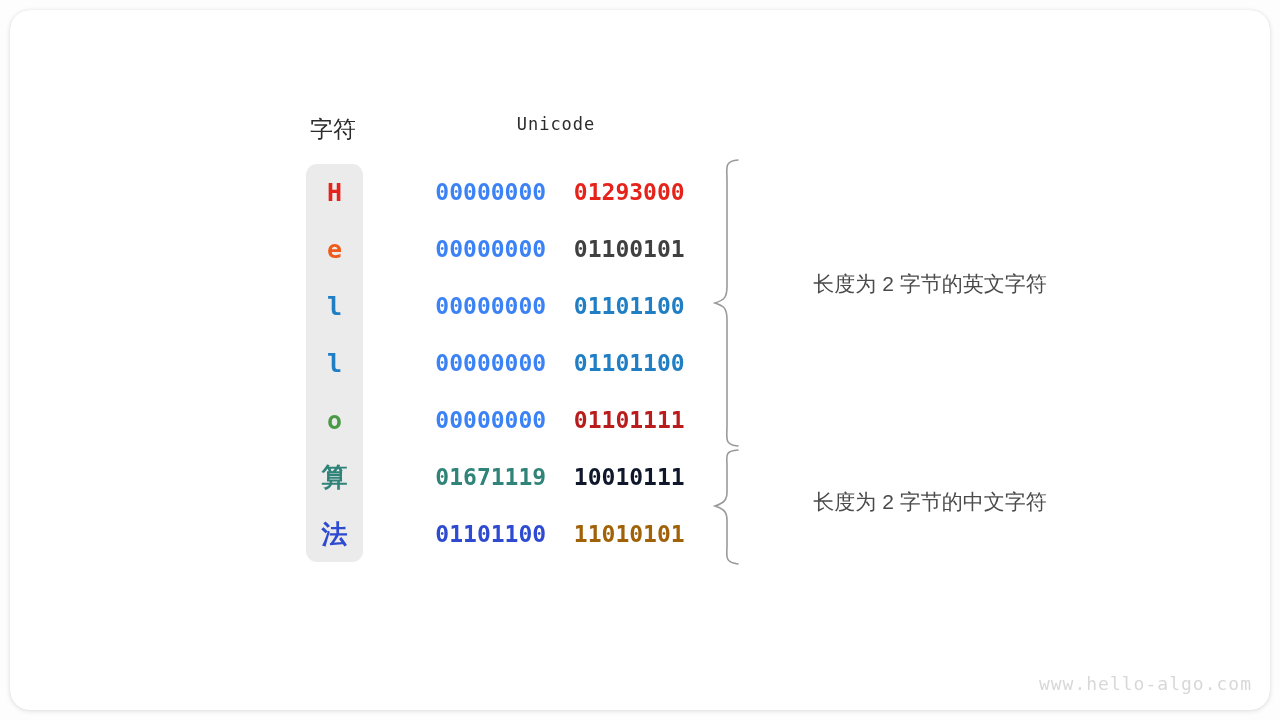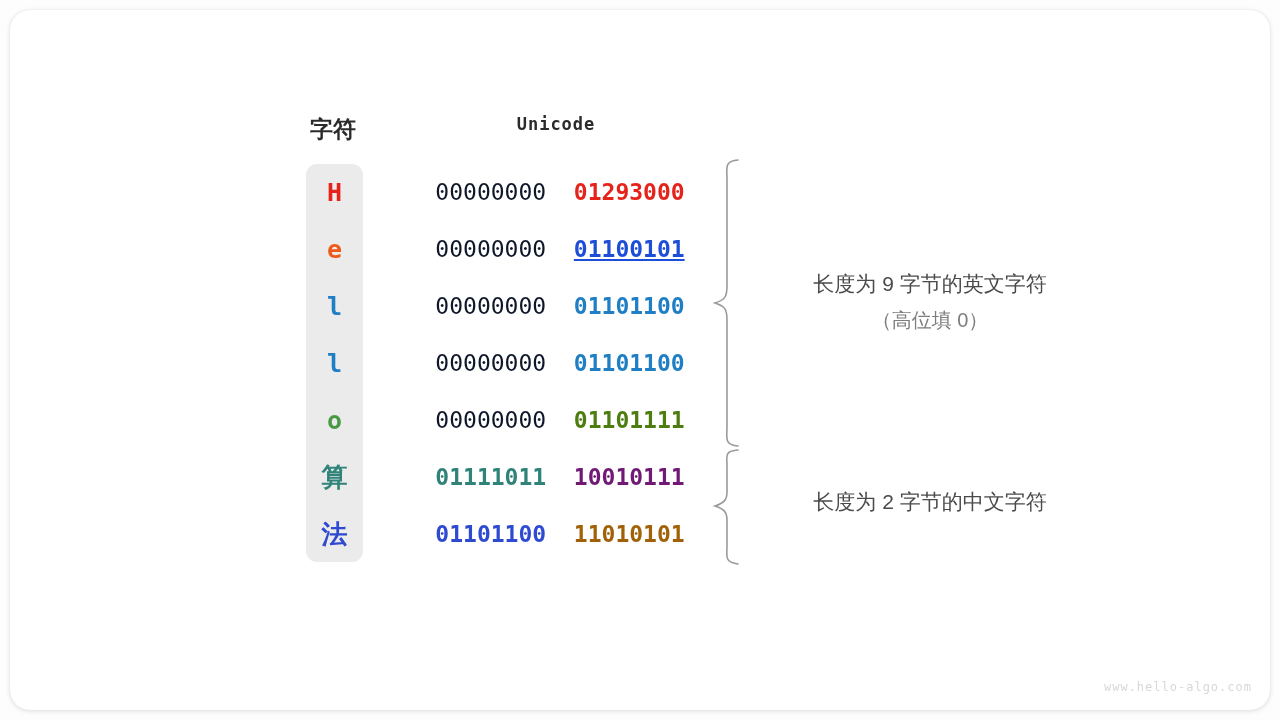--- a/index.html
+++ b/index.html
@@ -29,21 +29,21 @@
     width: 1260px;
     height: 700px;
     background: #ffffff;
     border-radius: 20px;
     box-shadow: 0 1px 5px rgba(0,0,0,0.13), 0 0 1px rgba(0,0,0,0.10);
   }
 
   
   .header {
     position: absolute;
-    font-weight: bold;
+    font-weight: normal;
     color: #2b2b2b;
     white-space: nowrap;
     text-align: center;
   }
   #header-char {
     left: 283px;
     top: 114px;
     width: 100px;
     font-size: 23px;
     font-family: "Liberation Sans", "DejaVu Sans", sans-serif;
@@ -96,22 +96,22 @@
     top: 0;
     width: 320px;
     height: 57px;
     line-height: 57px;
     text-align: center;
     font-family: "DejaVu Sans Mono", "Liberation Mono", monospace;
     font-size: 23px;
     white-space: pre;
   }
   .byte-high {
-    color: #0f172a;
-    font-weight: normal;
+    color: #3b82f6;
+    font-weight: bold;
   }
   .byte-high.colored {
     font-weight: bold;
   }
   .byte-low {
     font-weight: bold;
   }
 
   
   .brace {
@@ -131,21 +131,21 @@
     color: #7d7d7d;
     font-size: 20px;
   }
 
   
   #watermark {
     position: absolute;
     right: 28px;
     bottom: 26px;
     color: #d8d8d8;
-    font-size: 12px;
+    font-size: 18px;
     letter-spacing: 1px;
     font-family: "DejaVu Sans Mono", "Liberation Mono", monospace;
     margin-top: 12px;
   }
 </style>
 </head>
 <body>
 
 <div id="canvas">
   <div id="card"></div>
@@ -155,37 +155,37 @@
 
   <div id="char-pill"></div>
 
   <div id="rows-layer">
       <div class="row" style="top: 164px; width: 1280px;">
         <div class="row-char" style="color: rgb(229, 35, 27);">H</div>
         <div class="row-bytes"><span class="byte-high">00000000</span>  <span class="byte-low" style="color: rgb(229, 35, 27);">01293000</span></div>
       </div>
       <div class="row" style="top: 221px; width: 1280px;">
         <div class="row-char" style="color: rgb(239, 90, 26);">e</div>
-        <div class="row-bytes"><span class="byte-high">00000000</span>  <span class="byte-low" style="color: #1d4ed8; text-decoration: underline;">01100101</span></div>
+        <div class="row-bytes"><span class="byte-high">00000000</span>  <span class="byte-low" style="color: #404040;">01100101</span></div>
       </div>
       <div class="row" style="top: 278px; width: 1280px;">
         <div class="row-char" style="color: rgb(31, 126, 196);">l</div>
         <div class="row-bytes"><span class="byte-high">00000000</span>  <span class="byte-low" style="color: rgb(31, 126, 196);">01101100</span></div>
       </div>
       <div class="row" style="top: 335px; width: 1280px;">
         <div class="row-char" style="color: rgb(31, 126, 196);">l</div>
         <div class="row-bytes"><span class="byte-high">00000000</span>  <span class="byte-low" style="color: rgb(31, 126, 196);">01101100</span></div>
       </div>
       <div class="row" style="top: 392px; width: 1280px;">
         <div class="row-char" style="color: rgb(74, 154, 69);">o</div>
-        <div class="row-bytes"><span class="byte-high">00000000</span>  <span class="byte-low" style="color: #4d7c0f;">01101111</span></div>
+        <div class="row-bytes"><span class="byte-high">00000000</span>  <span class="byte-low" style="color: #b91c1c;">01101111</span></div>
       </div>
       <div class="row" style="top: 449px; width: 1280px;">
         <div class="row-char cjk" style="color: rgb(47, 131, 120);">算</div>
-        <div class="row-bytes"><span class="byte-high colored" style="color: rgb(47, 131, 120);">01111011</span>  <span class="byte-low" style="color: #701a75;">10010111</span></div>
+        <div class="row-bytes"><span class="byte-high colored" style="color: rgb(47, 131, 120);">01671119</span>  <span class="byte-low" style="color: #0f172a;">10010111</span></div>
       </div>
       <div class="row" style="top: 506px; width: 1280px;">
         <div class="row-char cjk" style="color: rgb(46, 74, 208);">法</div>
         <div class="row-bytes"><span class="byte-high colored" style="color: rgb(46, 74, 208);">01101100</span>  <span class="byte-low" style="color: #a16207;">11010101</span></div>
       </div>
     </div>
 
   <svg class="brace" id="brace-ascii" style="left:712px; top:158px;" width="40" height="290" viewBox="0 0 40 290">
     <path d="M 26 2
              C 12 3, 15 10, 15 22
@@ -200,22 +200,21 @@
     <path d="M 26 2
              C 12 3, 15 8, 15 18
              L 15 44
              C 15 52, 12 55, 3 58
              C 12 61, 15 64, 15 72
              L 15 98
              C 15 108, 12 114, 26 116" fill="none" stroke="#9a9a9a" stroke-width="1.6" stroke-linecap="round"></path>
   </svg>
 
   <div class="annot" id="annot-one-byte" style="left:760px; top:266px; width:340px;">
-    <span>长度为  9  字节的英文字符</span>
-    <span class="sub">（高位填  0）</span>
+    <span>长度为  2  字节的英文字符</span>
   </div>
 
   <div class="annot" id="annot-two-byte" style="left:760px; top:484px; width:340px;text-align:center;">
     <span>长度为  2  字节的中文字符</span>
   </div>
 
   <div id="watermark">www.hello-algo.com</div>
 </div>
 
 </body></html>

